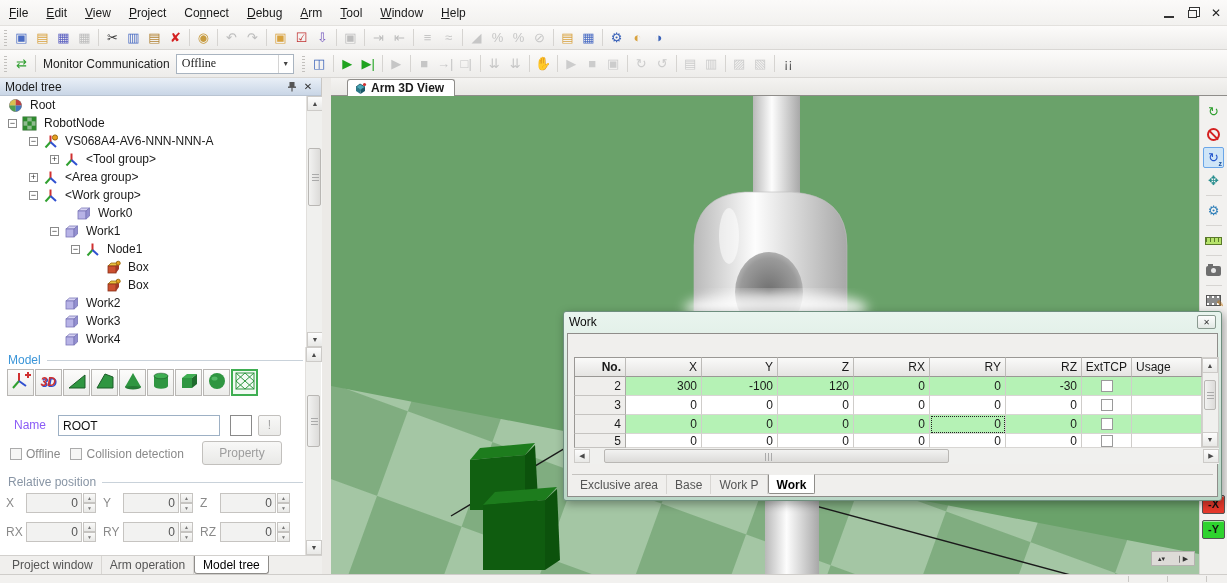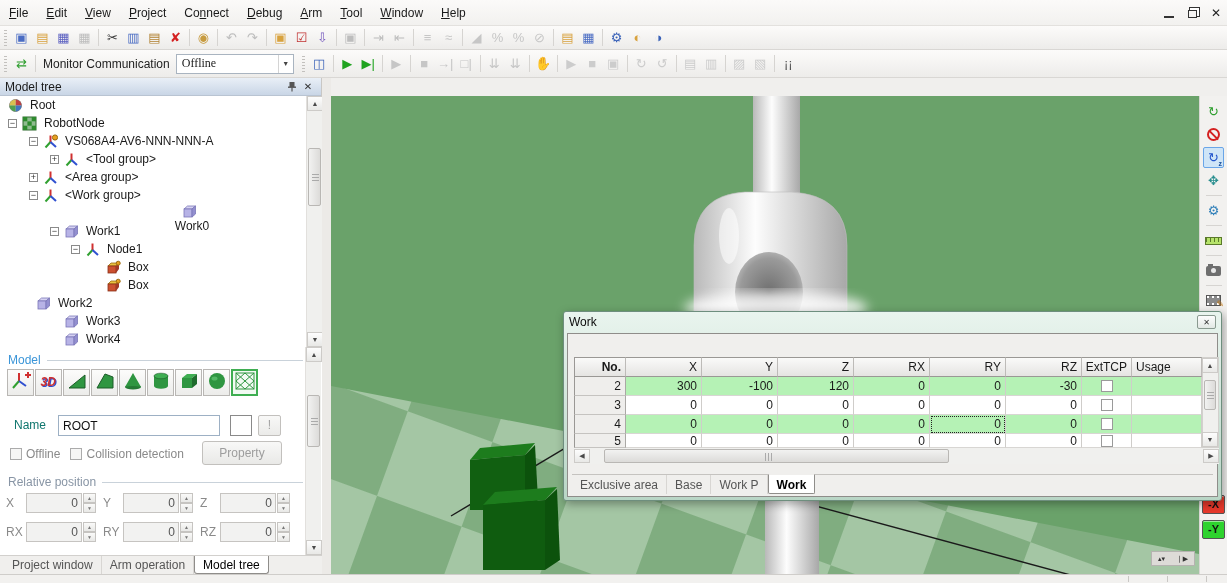--- a/index.html
+++ b/index.html
@@ -63,21 +63,21 @@
   .model-area { position:absolute; left:0; top:269px; width:322px; height:208px; background:#fff; }
   .group-title { position:absolute; display:flex; align-items:center; width:295px; }
   .group-title .gt-line { flex:1; border-top:1px solid #c9d2da; margin-left:6px; }
   .model-title { left:8px; top:6px; color:#3a95d8; }
   .relpos-title { left:8px; top:128px; color:#8895a5; }
   .shape-row { position:absolute; left:7px; top:22px; display:flex; }
   .shape-btn { width:27px; height:27px; border:1px solid #b9b7b4; background:linear-gradient(#fcfcfb,#ececea);
     display:flex; align-items:center; justify-content:center; margin-right:1px; }
   .shape-btn.selected { border:2px solid #3fae52; background:#f2faf3; }
   .name-row { position:absolute; left:0; top:68px; width:322px; }
-  .name-label { position:absolute; left:14px; top:3px; color:#0f766e; }
+  .name-label { position:absolute; left:14px; top:3px; color:#8b5cf6; }
   .name-input { position:absolute; left:58px; top:0; width:162px; height:21px; border:1px solid #9db0c4;
     padding:0 4px; font-family:"Liberation Sans",sans-serif; font-size:12px; color:#111; }
   .swatch { position:absolute; left:230px; top:0; width:22px; height:21px; background:#fff; border:1px solid #8a8a8a; }
   .alert-btn { position:absolute; left:258px; top:0; width:23px; height:21px; border:1px solid #c2c0bd; border-radius:2px;
     background:linear-gradient(#f8f8f7,#ebebe9); color:#a3a3a3; text-align:center; line-height:19px; }
   .check-row { position:absolute; left:10px; top:100px; display:flex; align-items:center; color:#8a8a8a; }
   .cb { width:12px; height:12px; border:1px solid #ababab; background:#f6f6f5; margin-right:4px; flex:none; }
   .check-row .cb-label { margin-right:10px; }
   .prop-btn { position:absolute; left:202px; top:94px; width:80px; height:24px; border:1px solid #c2c0bd; border-radius:3px;
     background:linear-gradient(#f8f8f7,#e9e9e7); color:#9d9d9d; text-align:center; line-height:22px; }
@@ -459,21 +459,21 @@
           </div>
           <div class="tree-row" style="padding-left: 29px;">
             <span class="expander">−</span>
             <span class="tree-icon"><svg width="15" height="15" viewBox="0 0 15 15">
                 <path d="M7.5 8L7.5 1.5" stroke="#d03030" stroke-width="2"></path>
                 <path d="M7.5 8L2.5 13.5" stroke="#30a030" stroke-width="2"></path>
                 <path d="M7.5 8L13 13" stroke="#3050d0" stroke-width="2"></path>
               </svg></span>
             <span class="tree-label">&lt;Work group&gt;</span>
           </div>
-          <div class="tree-row" style="padding-left: 62px; flex-direction: column;">
+          <div class="tree-row" style="padding-left: 62px;">
             <span class="exp-spacer"></span>
             <span class="tree-icon"><svg width="15" height="15" viewBox="0 0 15 15">
                 <path d="M2 5L5.5 2H13.5L10 5Z" fill="#d6d2f2" stroke="#7a76b8" stroke-width="0.8"></path>
                 <rect x="2" y="5" width="8" height="8" fill="#b7b3e6" stroke="#7a76b8" stroke-width="0.8"></rect>
                 <path d="M10 5L13.5 2V10L10 13Z" fill="#938fd0" stroke="#7a76b8" stroke-width="0.8"></path>
               </svg></span>
             <span class="tree-label">Work0</span>
           </div>
           <div class="tree-row" style="padding-left: 50px;">
             <span class="expander">−</span>
@@ -506,21 +506,21 @@
           <div class="tree-row" style="padding-left: 92px;">
             <span class="exp-spacer"></span>
             <span class="tree-icon"><svg width="15" height="15" viewBox="0 0 15 15">
                 <path d="M2 6L5 3H13L10 6Z" fill="#e8c040" stroke="#9a6a10" stroke-width="0.8"></path>
                 <rect x="2" y="6" width="8" height="7" fill="#cc5030" stroke="#8a3018" stroke-width="0.8"></rect>
                 <path d="M10 6L13 3V9L10 13Z" fill="#a03828"></path>
                 <circle cx="12.2" cy="3.2" r="2" fill="#e8a020" stroke="#9a6a10"></circle>
               </svg></span>
             <span class="tree-label">Box</span>
           </div>
-          <div class="tree-row" style="padding-left: 22px;">
+          <div class="tree-row" style="padding-left: 50px;">
             <span class="exp-spacer"></span>
             <span class="tree-icon"><svg width="15" height="15" viewBox="0 0 15 15">
                 <path d="M2 5L5.5 2H13.5L10 5Z" fill="#d6d2f2" stroke="#7a76b8" stroke-width="0.8"></path>
                 <rect x="2" y="5" width="8" height="8" fill="#b7b3e6" stroke="#7a76b8" stroke-width="0.8"></rect>
                 <path d="M10 5L13.5 2V10L10 13Z" fill="#938fd0" stroke="#7a76b8" stroke-width="0.8"></path>
               </svg></span>
             <span class="tree-label">Work2</span>
           </div>
           <div class="tree-row" style="padding-left: 50px;">
             <span class="exp-spacer"></span>
@@ -692,20 +692,33 @@
 
     <div class="left-tabs" id="left-tabs">
         <div class="ltab">Project window</div>
         <div class="ltab">Arm operation</div>
         <div class="ltab active">Model tree</div>
       </div>
   </div>
 
   <div class="splitter"></div>
 
+  <div class="doc-tabbar">
+    <div class="doc-tab">
+      <span class="dt-icon">
+        <svg width="13" height="13" viewBox="0 0 13 13">
+            <path d="M2 5L6 2L11 5L6.5 8Z" fill="#4aa8b8" stroke="#2a6878"></path>
+            <path d="M2 5V9L6.5 12V8Z" fill="#2a7888"></path>
+            <path d="M11 5V9L6.5 12V8Z" fill="#1a5868"></path>
+            <circle cx="10.5" cy="2.5" r="1.6" fill="#d03030"></circle>
+          </svg>
+      </span>
+      <span>Arm 3D View</span>
+    </div>
+  </div>
 
   <div class="viewport">
     <svg id="scene" width="868" height="478" viewBox="0 0 868 478">
       <defs>
         <pattern id="checker" width="180" height="180" patternUnits="userSpaceOnUse" patternTransform="rotate(20)">
           <rect width="180" height="180" class="chk-light" fill="#a4c6a4"></rect>
           <rect width="90" height="90" class="chk-dark" fill="#80ad80"></rect>
           <rect x="90" y="90" width="90" height="90" class="chk-dark" fill="#80ad80"></rect>
         </pattern>
         <linearGradient id="metalH" x1="0" y1="0" x2="1" y2="0">

